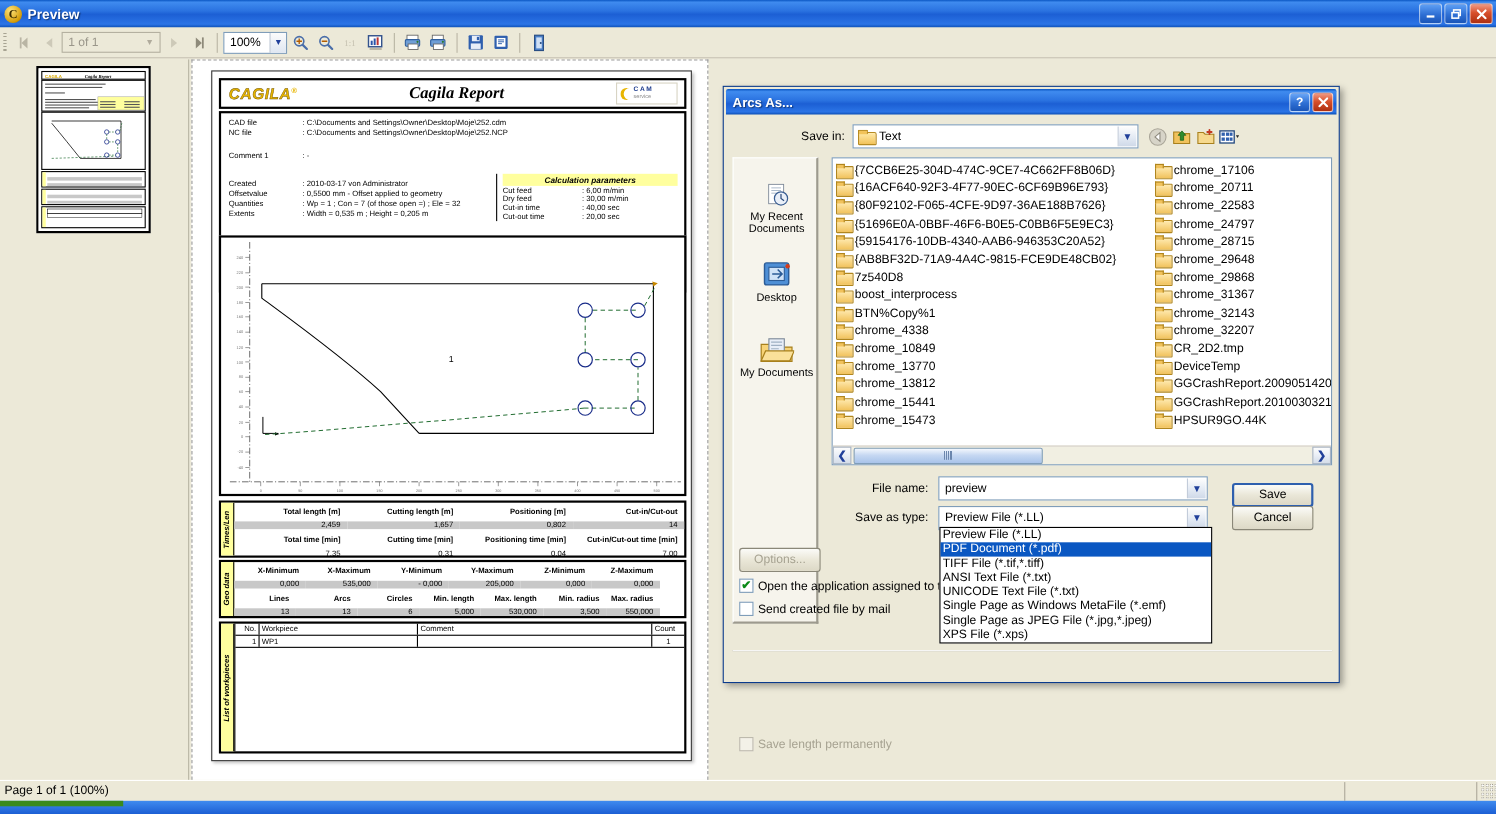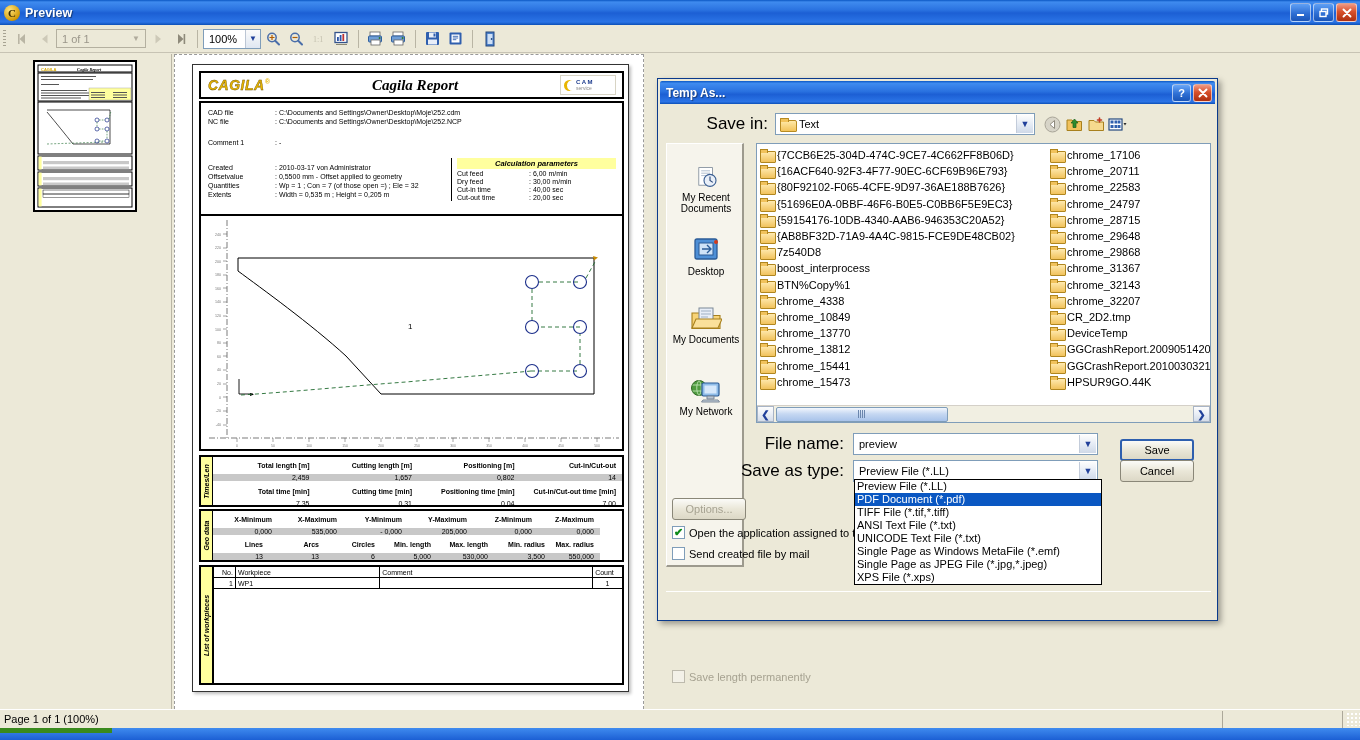--- a/index.html
+++ b/index.html
@@ -196,21 +196,21 @@
   #dlg-title .t { color:#fff; font-weight:bold; font-size:12px; margin-left:6px;
     text-shadow:1px 1px 1px rgba(0,0,0,.45); }
   #dlg-title .btns { margin-left:auto; display:flex; gap:2px; padding-right:3px; }
   .dbtn { width:19px; height:18px; border-radius:3px; border:1px solid rgba(255,255,255,.6);
     display:flex; align-items:center; justify-content:center; color:#fff; font-weight:bold; font-size:11px;
     background: linear-gradient(to bottom,#6aa7f7,#2e6fd4 55%,#1a55b8);}
   .dbtn.close { background: linear-gradient(to bottom,#f09a84,#d8502b 45%,#ad2f10); }
 
   .dlg-row { display:flex; align-items:center; }
   #savein-row { position:absolute; left:0; top:32px; width:561px; height:26px; }
-  .lbl-right { text-align:right; font-size:17px; color:#000; }
+  .lbl-right { text-align:right; font-size:11px; color:#000; }
 
   .combo {
     height: 22px; border:1px solid #7f9db9; background:#fff;
     display:flex; align-items:center; position:relative; font-size:11px;
   }
   .combo .arrow {
     position:absolute; right:1px; top:1px; width:17px; height:18px;
     background: linear-gradient(to bottom,#fdfdfd,#e3eaf4 55%,#cfd9e8);
     border-left:1px solid #c3ccda;
     display:flex; align-items:center; justify-content:center;
@@ -753,21 +753,21 @@
           </div>
         </div>
       </div>
 
     </div>
   </div>
 
   <div id="dialog">
 
     <div id="dlg-title">
-      <div class="t">Temp As...</div>
+      <div class="t">Arcs As...</div>
       <div class="btns">
         <div class="dbtn">?</div>
         <div class="dbtn close">
           <svg width="10" height="10" viewBox="0 0 10 10">
             <path d="M1.5,1.5 L8.5,8.5 M8.5,1.5 L1.5,8.5" stroke="#fff" stroke-width="1.9" stroke-linecap="round"></path>
           </svg>
         </div>
       </div>
     </div>
 
@@ -844,31 +844,20 @@
           <rect x="9" y="2" width="14" height="13" fill="#e8eef8" stroke="#7b8796"></rect>
           <g stroke="#9fb0c4">
               <path d="M11,5 h10"></path>
               <path d="M11,8 h10"></path>
               <path d="M11,11 h7"></path>
             </g>
           <path d="M2,22 l4,-9 h26 l-4,9 z" fill="#fae09a" stroke="#a8801d" stroke-width="1.1"></path>
         </svg>
         <div class="plabel">My Documents</div>
       </div>
-      <div class="place">
-        <svg width="32" height="28" viewBox="0 0 32 28">
-          <circle cx="9" cy="12" r="7.5" fill="#4f9b3f" stroke="#2d6623" stroke-width="1"></circle>
-          <path d="M2.5,9 h13 M2.5,15 h13 M9,4.5 c3,3 3,12 0,15 c-3,-3 -3,-12 0,-15" stroke="#bde2b2" stroke-width=".9" fill="none"></path>
-          <rect x="12" y="7" width="17" height="13" rx="1.4" fill="#8fbce8" stroke="#2b5b96" stroke-width="1.2"></rect>
-          <rect x="14.5" y="9.5" width="12" height="8" fill="#d6e8fb"></rect>
-          <path d="M17,20 h7 v3 h-7 z" fill="#b8c4d2" stroke="#7b8796"></path>
-          <path d="M13,24 h15 l1.5,2 h-18 z" fill="#c7d2de" stroke="#7b8796"></path>
-        </svg>
-        <div class="plabel">My Network</div>
-      </div>
     </div>
 
     <div id="filelist">
       <div class="cols">
         <div class="col">
           <div class="fitem">
               <span class="fico"></span>
               <span>{7CCB6E25-304D-474C-9CE7-4C662FF8B06D}</span>
             </div>
           <div class="fitem">

